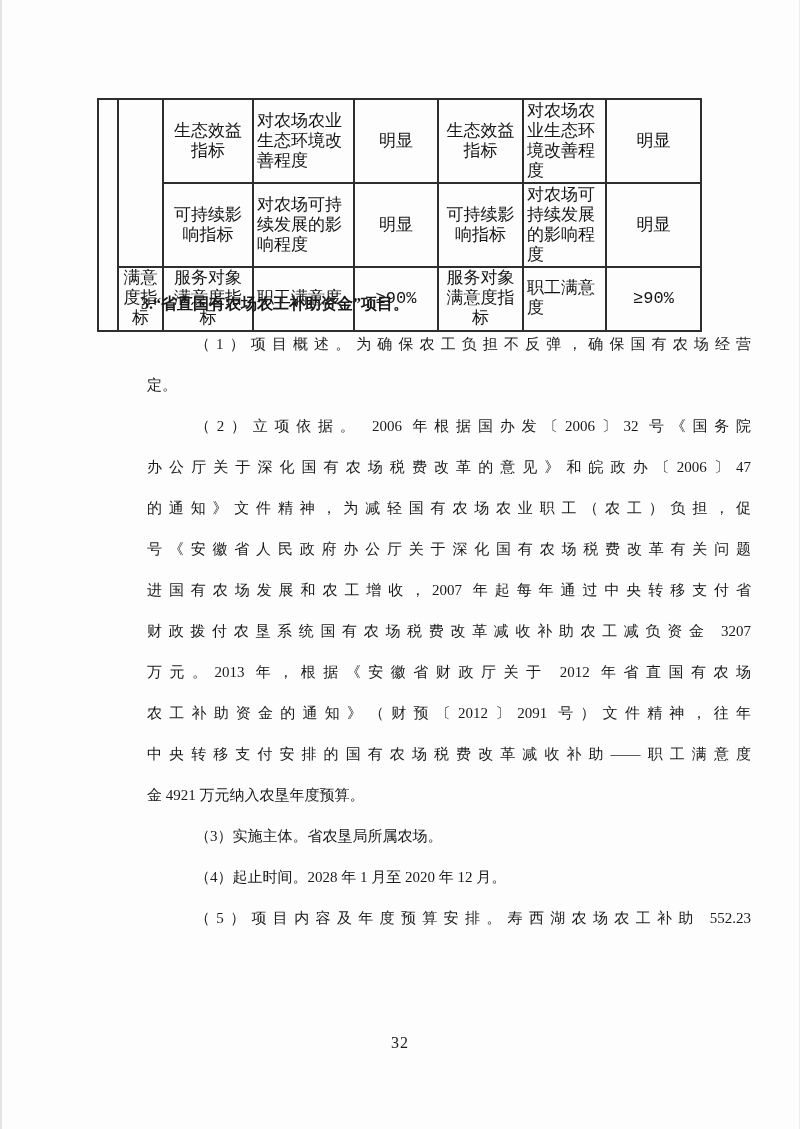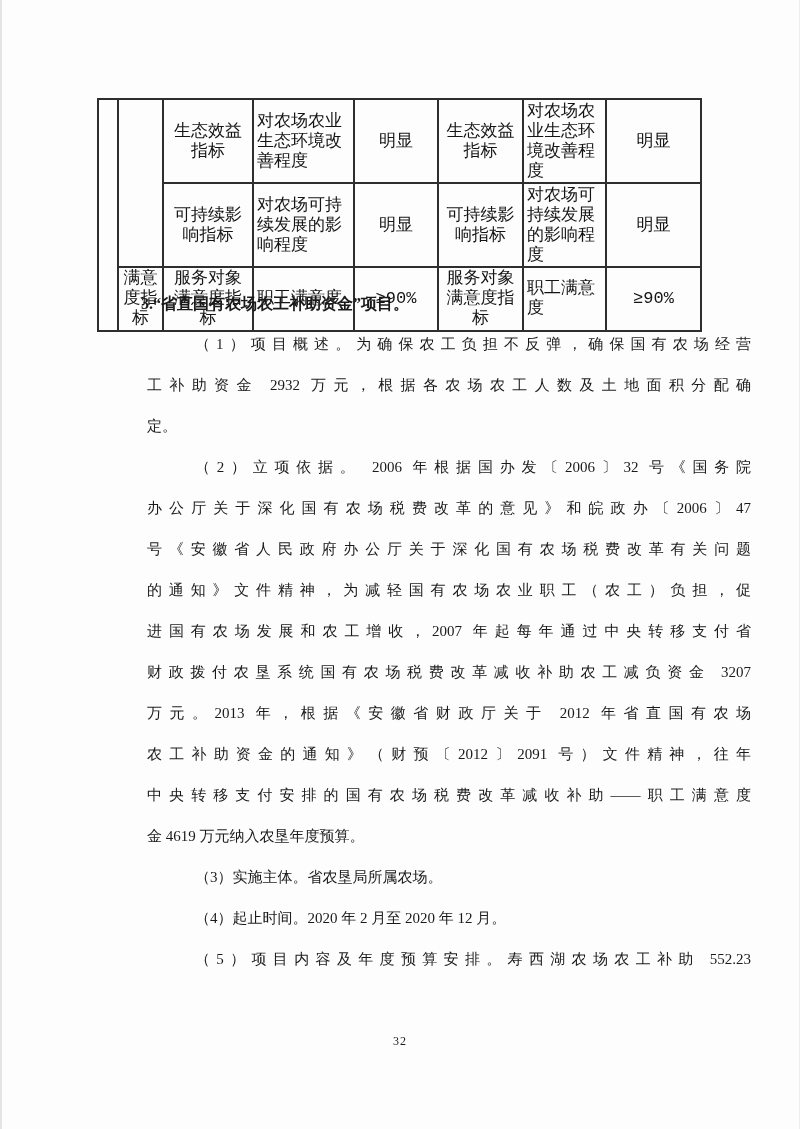--- a/index.html
+++ b/index.html
@@ -62,21 +62,21 @@
   .line { width: 604px; }
   .line.full { text-align: justify; text-align-last: justify; }
   .line.indent { text-indent: 48px; }
 
   .pageno {
     position: absolute;
     top: 1034px;
     left: 0;
     width: 100%;
     text-align: center;
-    font-size: 12px;
+    font-size: 16px;
     letter-spacing: 1px;
   }
 </style>
 </head>
 <body>
 
 <div class="page">
 
   <table class="indicator-table">
     <colgroup>
@@ -117,34 +117,33 @@
       <td class="desc">职工满意度</td>
       <td>≥90%</td>
     </tr>
   </tbody>
     </table>
 
   <div class="heading">3.“省直国有农场农工补助资金”项目。</div>
 
   <div class="bodytext">
     <div class="line full indent">（1）项目概述。为确保农工负担不反弹，确保国有农场经营</div>
-    <div class="line full">工补助资金 2932 万元，根据各农场农工人数及土地面积分配确</div>
     <div class="line">定。</div>
 
     <div class="line full indent">（2）立项依据。 2006 年根据国办发〔2006〕32 号《国务院</div>
     <div class="line full">办公厅关于深化国有农场税费改革的意见》和皖政办〔2006〕47</div>
+    <div class="line full">的通知》文件精神，为减轻国有农场农业职工（农工）负担，促</div>
     <div class="line full">号《安徽省人民政府办公厅关于深化国有农场税费改革有关问题</div>
-    <div class="line full">的通知》文件精神，为减轻国有农场农业职工（农工）负担，促</div>
     <div class="line full">进国有农场发展和农工增收，2007 年起每年通过中央转移支付省</div>
     <div class="line full">财政拨付农垦系统国有农场税费改革减收补助农工减负资金 3207</div>
     <div class="line full">万元。2013 年，根据《安徽省财政厅关于 2012 年省直国有农场</div>
     <div class="line full">农工补助资金的通知》（财预〔2012〕2091 号）文件精神，往年</div>
     <div class="line full">中央转移支付安排的国有农场税费改革减收补助——职工满意度</div>
-    <div class="line">金 4619 万元纳入农垦年度预算。</div>
+    <div class="line">金 4921 万元纳入农垦年度预算。</div>
 
     <div class="line indent">（3）实施主体。省农垦局所属农场。</div>
-    <div class="line indent">（4）起止时间。2020 年 2 月至 2020 年 12 月。</div>
+    <div class="line indent">（4）起止时间。2028 年 1 月至 2020 年 12 月。</div>
     <div class="line full indent">（5）项目内容及年度预算安排。寿西湖农场农工补助 552.23</div>
   </div>
 
   <div class="pageno">32</div>
 
 </div>
 
 </body></html>

